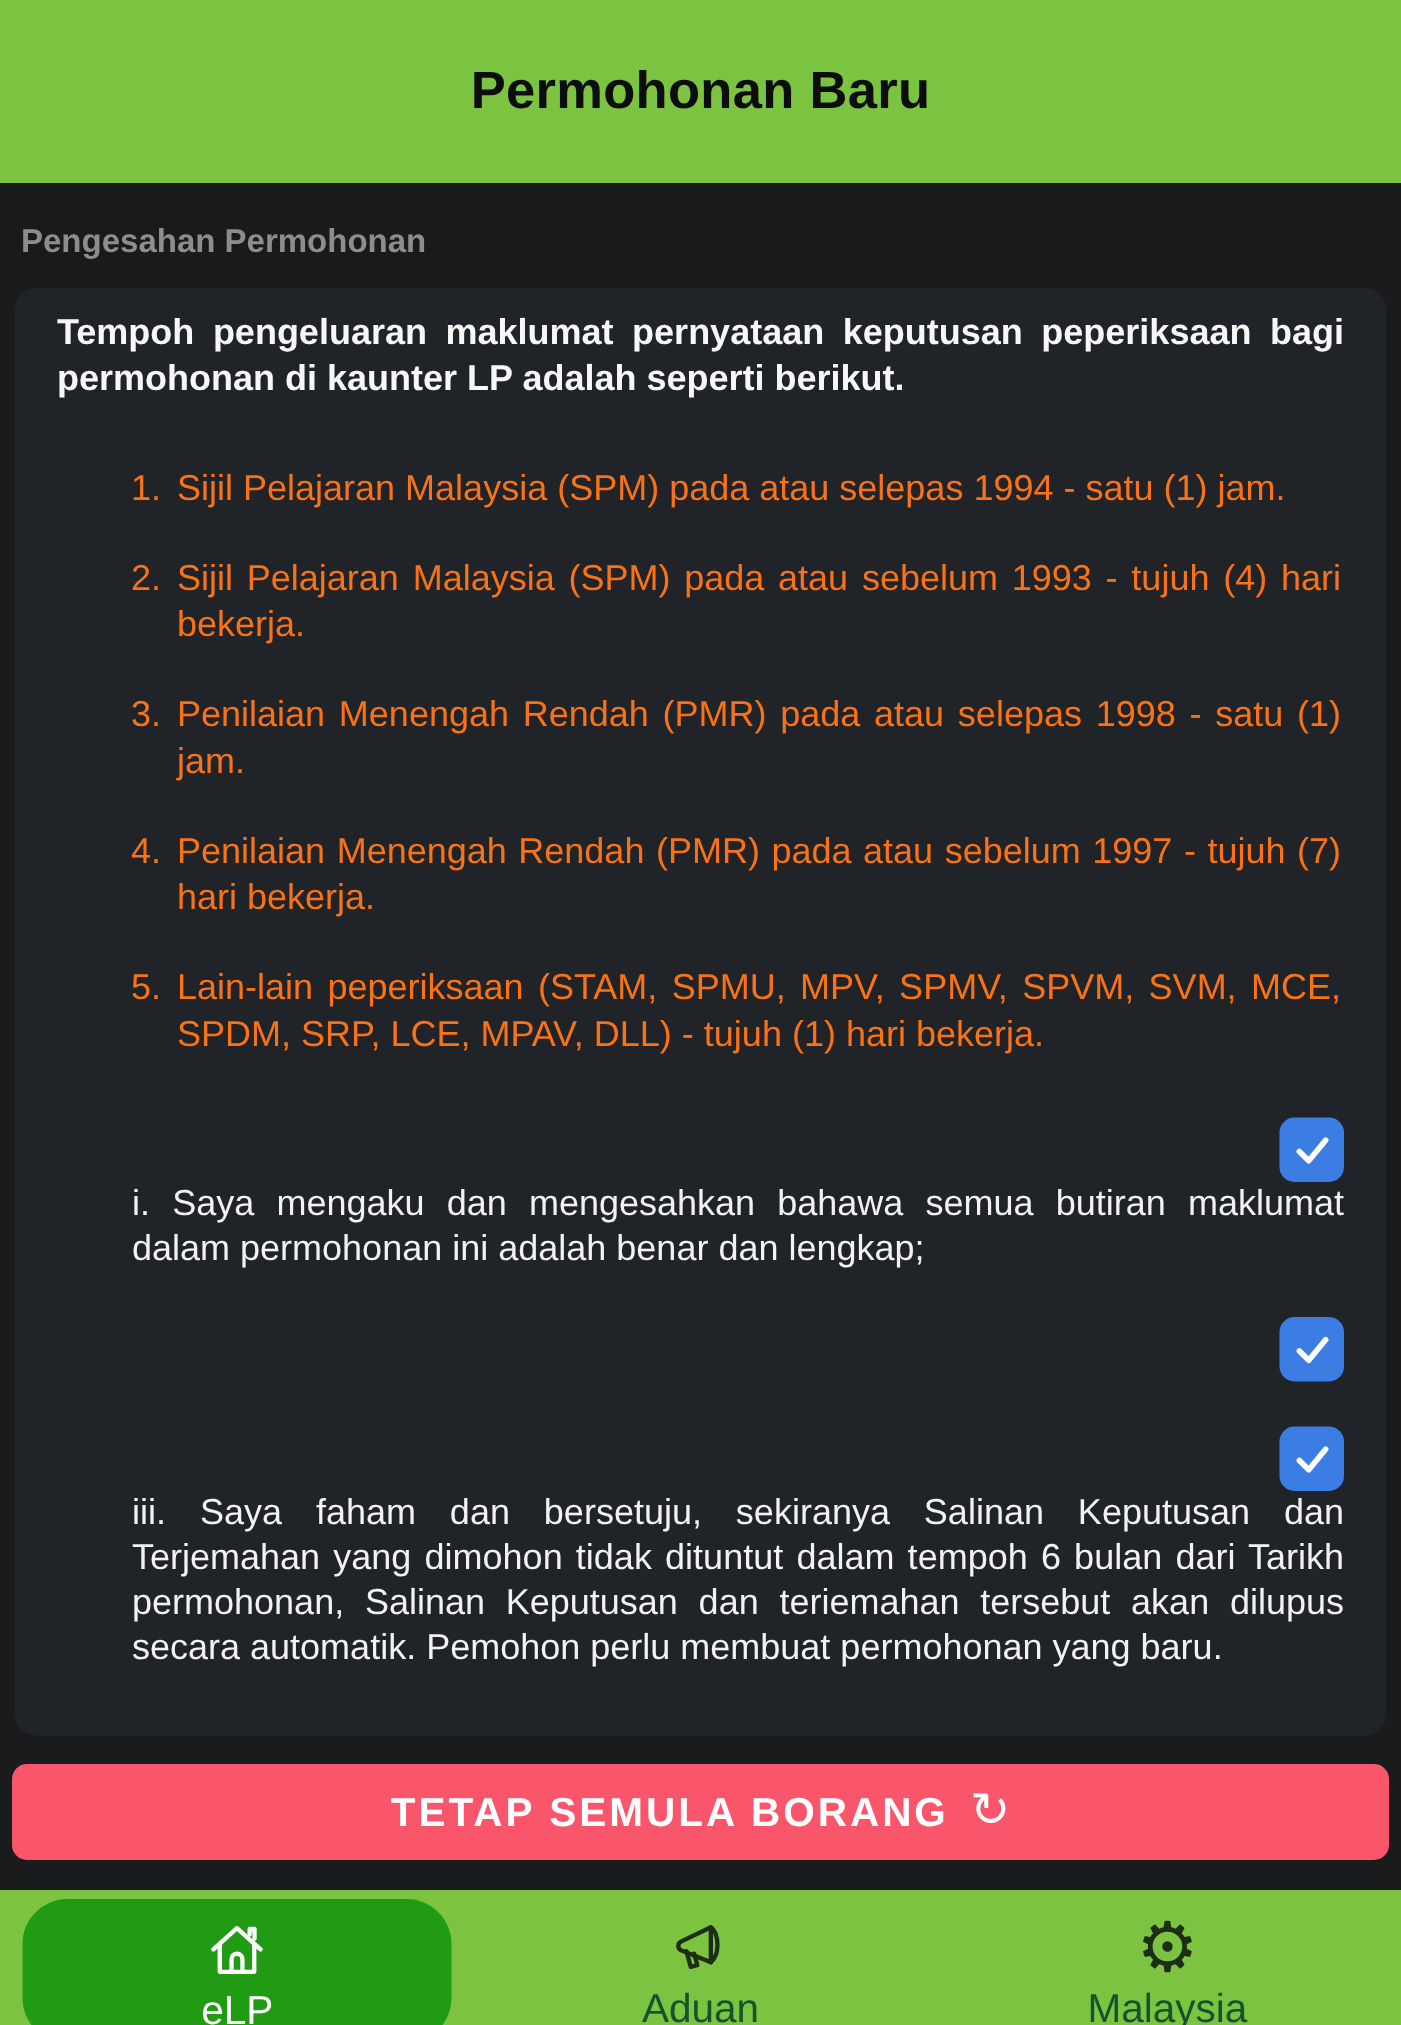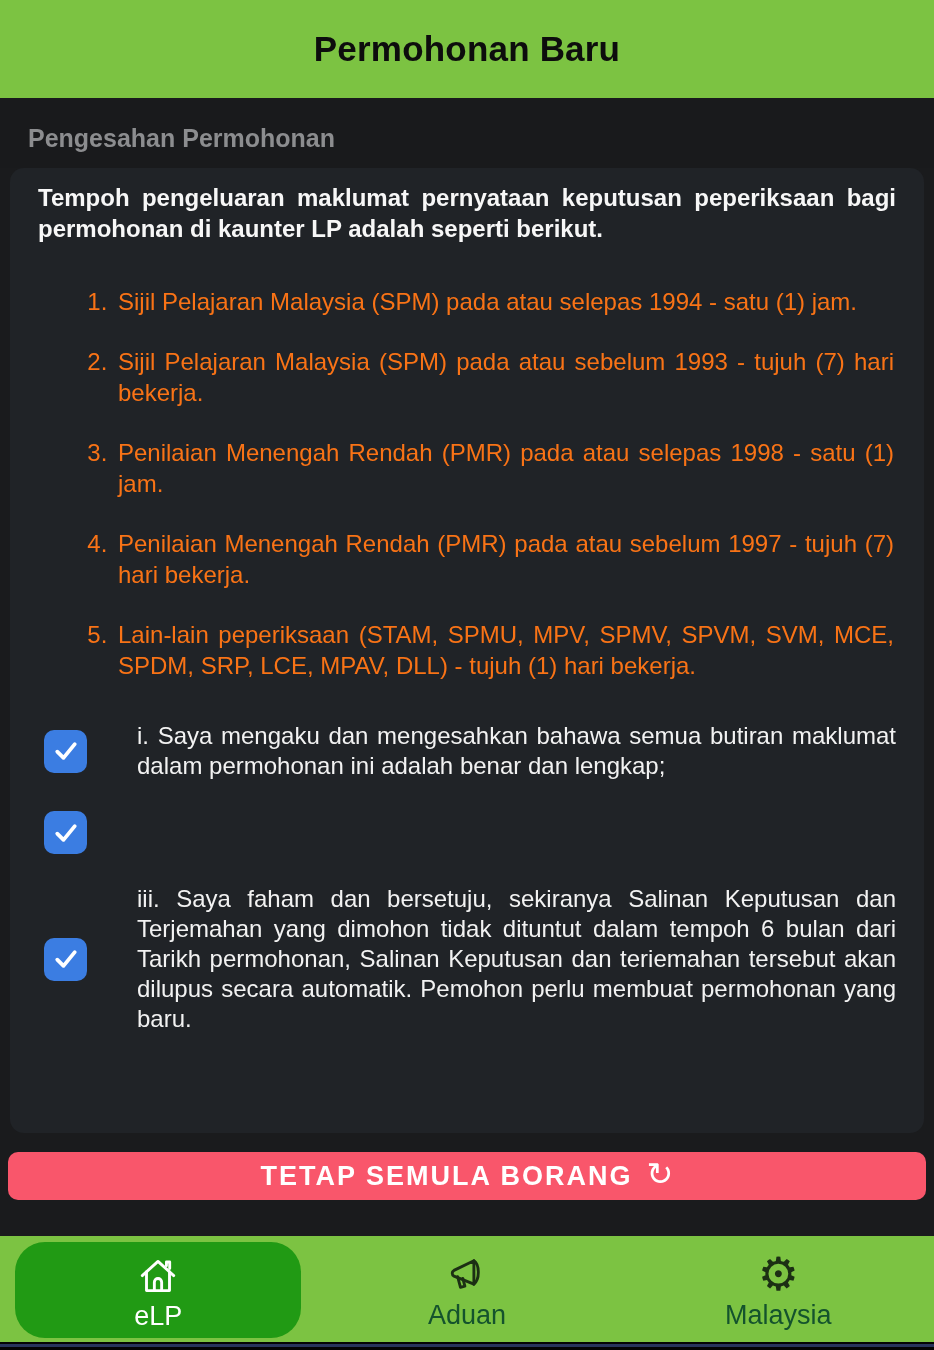--- a/index.html
+++ b/index.html
@@ -10,21 +10,21 @@
     position: relative;
     width: 934px;
     height: 1350px;
     margin: 0 auto;
     overflow: hidden;
     background: var(--dark-bg, #1a1b1d);
   }
 
   
   .app-header {
-    height: 98px;
+    height: 122px;
     background: var(--header-green, #7cc342);
     display: flex;
     align-items: center;
     justify-content: center;
   }
   .app-header h1 {
     font-size: 35px;
     font-weight: bold;
     color: #0d0d0d;
     letter-spacing: 0.2px;
@@ -32,22 +32,22 @@
 
   
   .content-bg {
     height: 1138px;
     background: var(--dark-bg, #1a1b1d);
     display: flex;
     flex-direction: column;
   }
   .section-label {
     height: 70px;
-    padding: 26px 0 0 28px;
-    font-size: 25px;
+    padding: 26px 0 0 14px;
+    font-size: 22px;
     font-weight: bold;
     color: #8c8d8f;
     background: #191a1c;
   }
 
   .panel {
     height: 965px;
     margin: 0 10px;
     background: var(--panel-bg, #202327);
     border-radius: 14px;
@@ -99,22 +99,23 @@
   .required-mark {
     margin-left: 10px;
     font-size: 28px;
     font-weight: bold;
     color: var(--asterisk-red, #e23a36);
   }
 
   .decl-items { margin-top: 40px; }
   .decl-item {
     display: flex;
-    align-items: center;
+    align-items: flex-end;
     margin-bottom: 30px;
+    flex-direction: column;
   }
   .checkbox {
     flex: 0 0 auto;
     width: 43px;
     height: 43px;
     margin-left: 6px;
     border-radius: 10px;
     background: var(--checkbox-blue, #3b7de2);
     display: flex;
     align-items: center;
@@ -127,21 +128,21 @@
     font-size: 24px;
     line-height: 30px;
     text-align: justify;
     color: #f2f2f2;
     flex: 1;
   }
 
   
   .reset-button {
     margin: 19px 8px 0 8px;
-    height: 48px;
+    height: 64px;
     border: none;
     border-radius: 10px;
     background: var(--button-red, #f9566b);
     color: #ffffff;
     font-family: "Liberation Sans", sans-serif;
     font-size: 27px;
     font-weight: bold;
     letter-spacing: 2px;
     display: flex;
     align-items: center;
@@ -211,21 +212,21 @@
   <div class="content-bg">
 
     <div class="section-label">Pengesahan Permohonan</div>
 
     <div class="panel">
 
       <p class="intro">Tempoh pengeluaran maklumat pernyataan keputusan peperiksaan bagi permohonan di kaunter LP adalah seperti berikut.</p>
 
       <ol class="time-list">
         <li>Sijil Pelajaran Malaysia (SPM) pada atau selepas 1994 - satu (1) jam.</li>
-        <li>Sijil Pelajaran Malaysia (SPM) pada atau sebelum 1993 - tujuh (7) hari bekerja.</li>
+        <li>Sijil Pelajaran Malaysia (SPM) pada atau sebelum 1993 - tujuh (4) hari bekerja.</li>
         <li>Penilaian Menengah Rendah (PMR) pada atau selepas 1998 - satu (1) jam.</li>
         <li>Penilaian Menengah Rendah (PMR) pada atau sebelum 1997 - tujuh (7) hari bekerja.</li>
         <li>Lain-lain peperiksaan (STAM, SPMU, MPV, SPMV, SPVM, SVM, MCE, SPDM, SRP, LCE, MPAV, DLL) - tujuh (1) hari bekerja.</li>
       </ol>
 
 
       <div class="decl-items">
 
         <div class="decl-item">
           <span class="checkbox">

